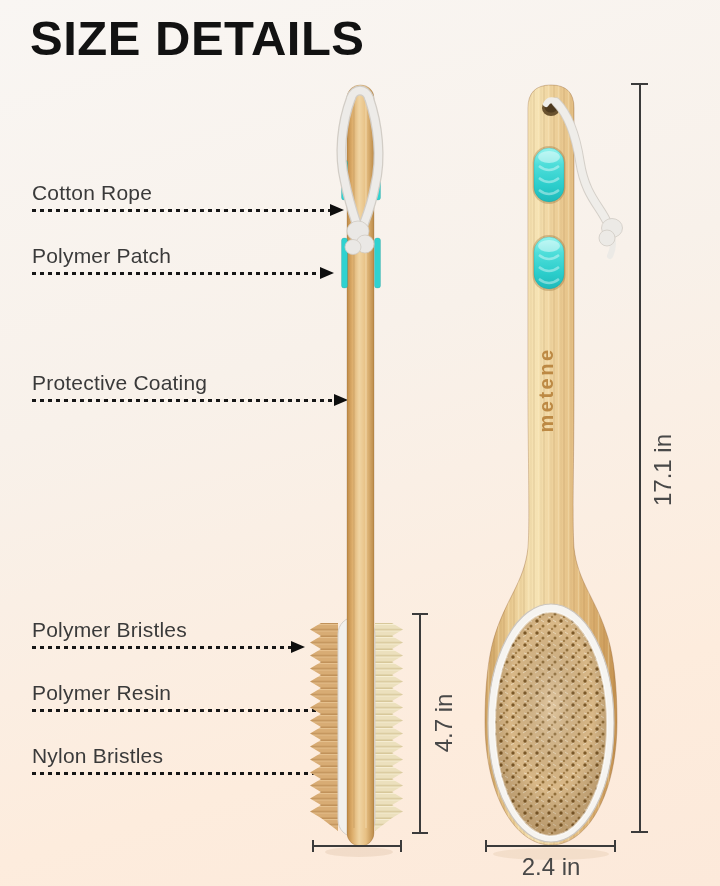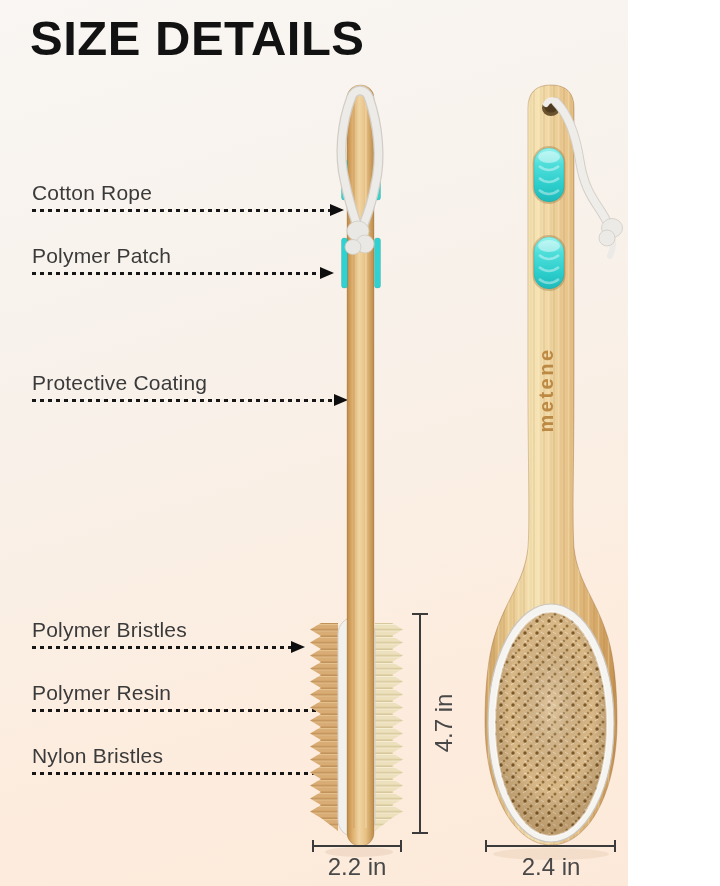--- a/index.html
+++ b/index.html
@@ -1,17 +1,17 @@
 <!DOCTYPE html>
 <html><head>
 <meta charset="utf-8">
 <style>
   html,body{margin:0;padding:0;}
   #canvas{
-    position:relative;width:628px;height:886px;overflow:hidden;
+    position:relative;width:720px;height:886px;overflow:hidden;
     font-family:"Liberation Sans", sans-serif;
     background:linear-gradient(163deg,#f9f6f3 0%,#f8f1ea 40%,#fdecdd 78%,#fce9da 100%);
   }
   .title{
     position:absolute;left:30px;top:10px;
     font-size:49px;font-weight:bold;letter-spacing:.5px;color:#121212;
   }
   
   .callout{position:absolute;left:32px;}
   .c-label{font-size:21px;line-height:20px;color:#3a3a3a;letter-spacing:.2px;white-space:nowrap;}
@@ -199,20 +199,19 @@
   <div class="vdim" style="left:617px;top:457px">17.1 in</div>
 
   <div class="mline" style="left:419px;top:613px;width:2px;height:221px"></div>
   <div class="mline" style="left:412px;top:613px;width:16px;height:2px"></div>
   <div class="mline" style="left:412px;top:832px;width:16px;height:2px"></div>
   <div class="vdim" style="left:398px;top:710px">4.7 in</div>
 
   <div class="mline" style="left:312px;top:845px;width:90px;height:2px"></div>
   <div class="mline" style="left:312px;top:840px;width:2px;height:12px"></div>
   <div class="mline" style="left:400px;top:840px;width:2px;height:12px"></div>
-  <div class="hdim" style="left:302px;top:853px">2.2 in</div>
 
   <div class="mline" style="left:485px;top:845px;width:131px;height:2px"></div>
   <div class="mline" style="left:485px;top:840px;width:2px;height:12px"></div>
   <div class="mline" style="left:614px;top:840px;width:2px;height:12px"></div>
   <div class="hdim" style="left:496px;top:853px">2.4 in</div>
 
 </div>
 
 </body></html>

